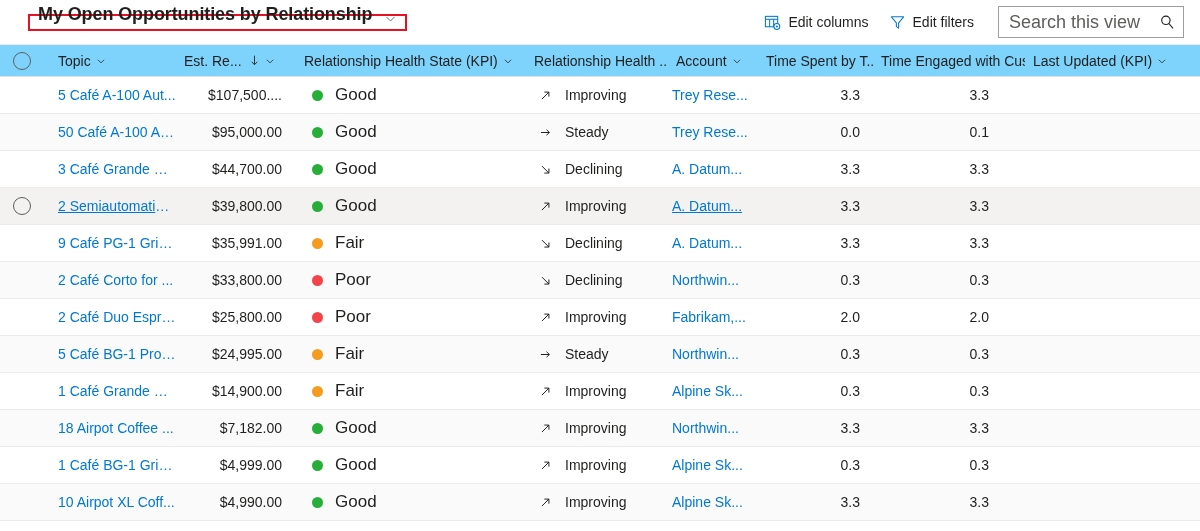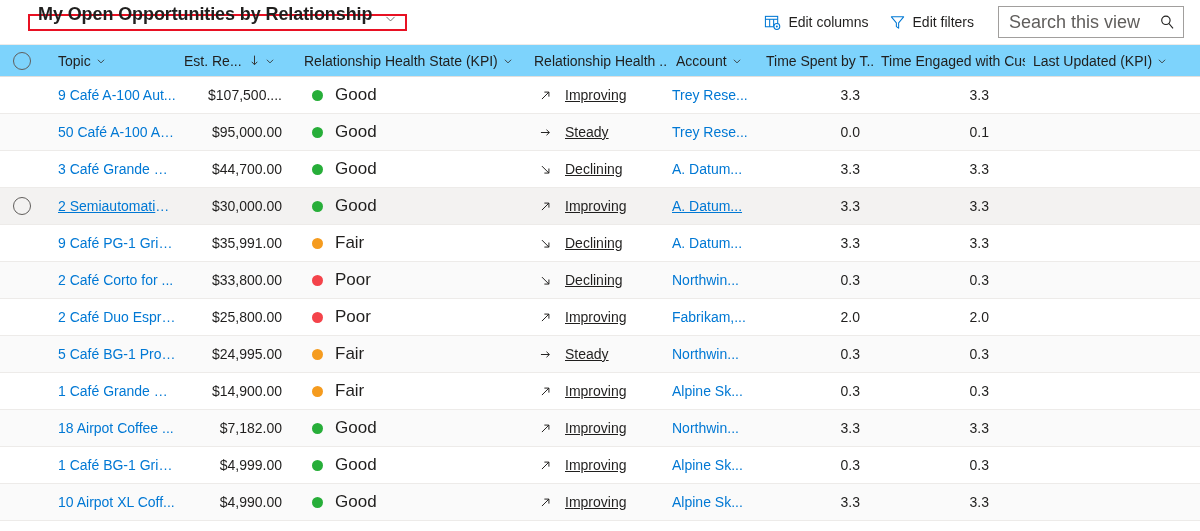--- a/index.html
+++ b/index.html
@@ -174,21 +174,21 @@
   .kpi-label { font-size: 17px; color: #201f1e; }
 
   .trend-icon {
     flex: 0 0 auto;
     width: 14px;
     display: inline-flex;
     align-items: center;
     justify-content: center;
     color: #201f1e;
   }
-  .trend-label { font-size: 14px; color: #201f1e; text-decoration: underline; }
+  .trend-label { font-size: 14px; color: #201f1e; }
 
   .num { font-size: 14px; color: #201f1e; }
 </style>
 </head>
 <body>
 
 <div class="command-bar">
 
   <div class="view-selector-wrap">
     <span class="view-title">My Open Opportunities by Relationship</span>
@@ -325,21 +325,21 @@
       </span>
     </div>
   </div>
 
   <div id="rows-container">
       <div class="grid-row">
         <div class="c c-select">
           <span class="select-circle hidden"></span>
         </div>
         <div class="c c-topic">
-          <a class="link">9 Café A-100 Aut...</a>
+          <a class="link">5 Café A-100 Aut...</a>
         </div>
         <div class="c c-est num">$107,500....</div>
         <div class="c c-rhs">
           <span class="kpi-dot" style="background:#27ae39;"></span>
           <span class="kpi-label">Good</span>
         </div>
         <div class="c c-rht">
           <span class="trend-icon">
             <svg width="13" height="13" viewBox="0 0 16 16" fill="none">
               <path d="M3.6 12.4 L12.2 3.8" stroke="currentColor" stroke-width="1.2"></path>
@@ -411,21 +411,21 @@
         <div class="c c-tec num">3.3</div>
         <div class="c c-lastupd num"></div>
       </div>
       <div class="grid-row alt hovered">
         <div class="c c-select">
           <span class="select-circle"></span>
         </div>
         <div class="c c-topic">
           <a class="link">2 Semiautomatic ...</a>
         </div>
-        <div class="c c-est num">$30,000.00</div>
+        <div class="c c-est num">$39,800.00</div>
         <div class="c c-rhs">
           <span class="kpi-dot" style="background:#27ae39;"></span>
           <span class="kpi-label">Good</span>
         </div>
         <div class="c c-rht">
           <span class="trend-icon">
             <svg width="13" height="13" viewBox="0 0 16 16" fill="none">
               <path d="M3.6 12.4 L12.2 3.8" stroke="currentColor" stroke-width="1.2"></path>
               <path d="M6.6 3.8 H12.2 V9.4" stroke="currentColor" stroke-width="1.2" fill="none"></path>
             </svg>

